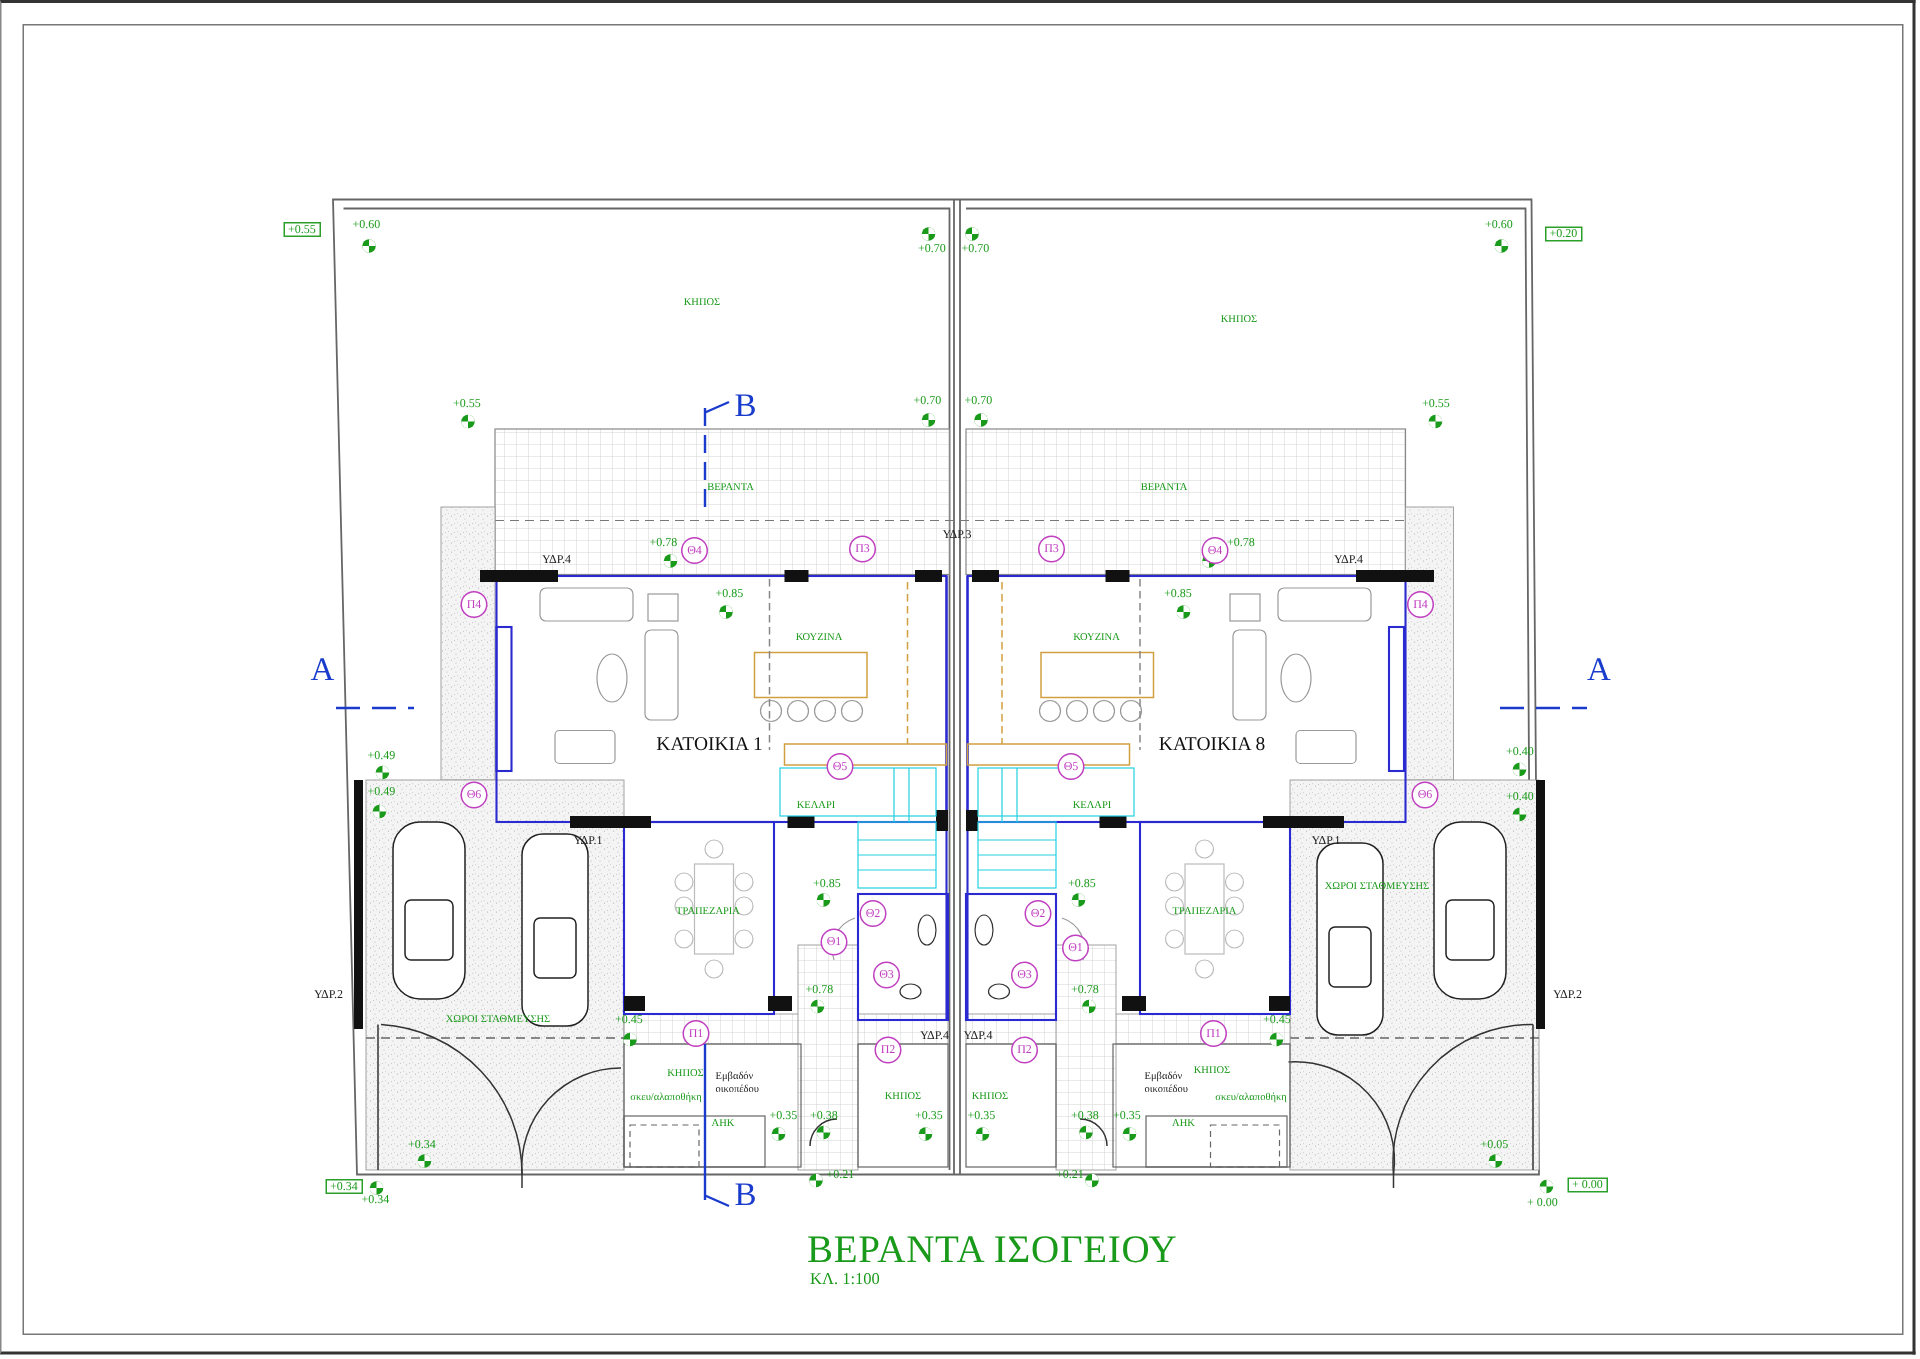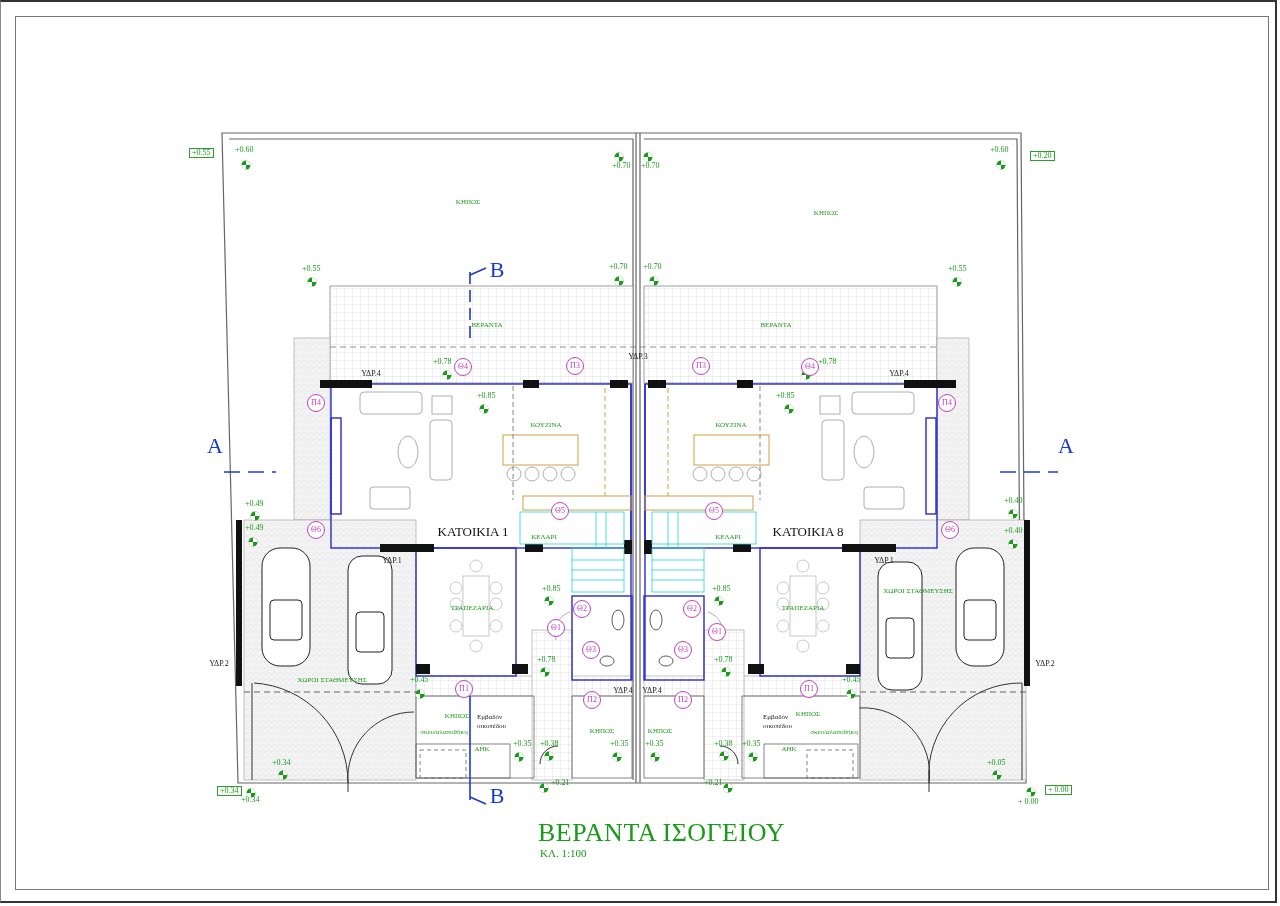--- a/index.html
+++ b/index.html
@@ -6,21 +6,21 @@
   body{width:1280px;height:906px;position:relative;overflow:hidden;font-family:"Liberation Serif",serif;}
   .outer{position:absolute;left:0;top:0;width:1277px;height:903px;border-top:2px solid #333;border-right:2px solid #333;border-bottom:2px solid #333;border-left:1px solid #888;box-sizing:border-box;}
   .frame{position:absolute;left:15px;top:16px;width:1269px;height:874px;border:1px solid #777;box-sizing:border-box;width:1254px;}
   svg#plan{position:absolute;left:0;top:0;}
   .lbl{position:absolute;white-space:nowrap;color:#1a9a1a;font-size:7px;line-height:1;transform:translate(-50%,-50%);}
   .elev{position:absolute;white-space:nowrap;color:#1a9a1a;font-size:8px;line-height:1;}
   .elev.box{border:1px solid #2aa02a;padding:0 2px;background:#fff;}
   .marker{position:absolute;width:10px;height:10px;transform:translate(-50%,-50%);}
   .tag{position:absolute;width:16px;height:16px;border:1px solid #c040c0;border-radius:50%;color:#c040c0;font-size:8px;line-height:16px;text-align:center;transform:translate(-50%,-50%);background:#fff;}
   .ydr{position:absolute;font-size:8px;color:#222;white-space:nowrap;transform:translate(-50%,-50%);}
-  .house{position:absolute;font-size:13px;color:#111;white-space:nowrap;transform:translate(-50%,-50%);margin-top:36px;}
+  .house{position:absolute;font-size:13px;color:#111;white-space:nowrap;transform:translate(-50%,-50%);}
   .sect{position:absolute;font-size:22px;color:#1a3ccc;line-height:1;transform:translate(-50%,-50%);}
   .note{position:absolute;font-size:7px;color:#222;line-height:1.25;white-space:nowrap;}
   .title{position:absolute;left:538px;top:818px;font-size:26px;color:#1a9a1a;white-space:nowrap;letter-spacing:0.5px;}
   .scale{position:absolute;left:540px;top:847px;font-size:11px;color:#1a9a1a;white-space:nowrap;}
 </style>
 </head>
 <body>
 
 <div class="outer"></div>
 <div class="frame"></div>

